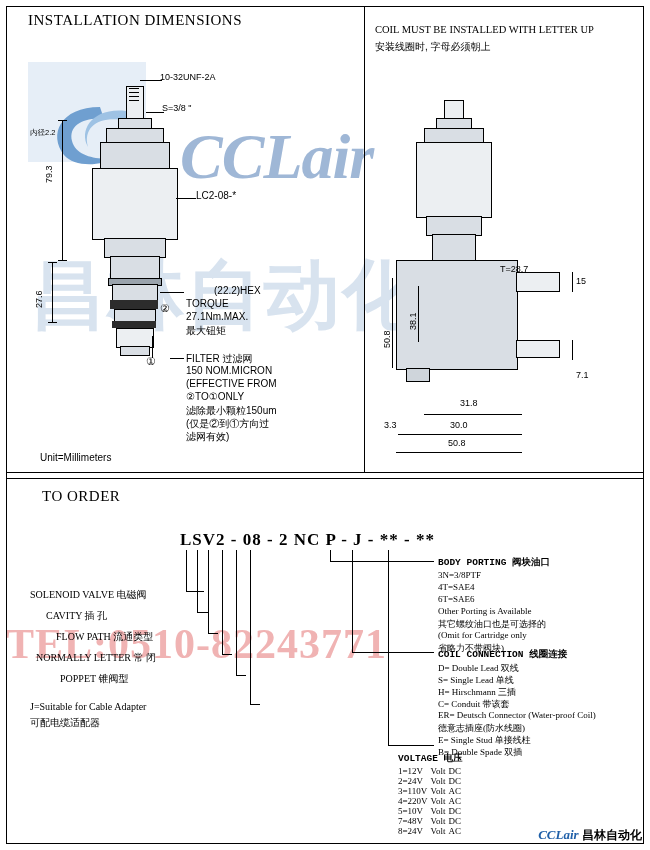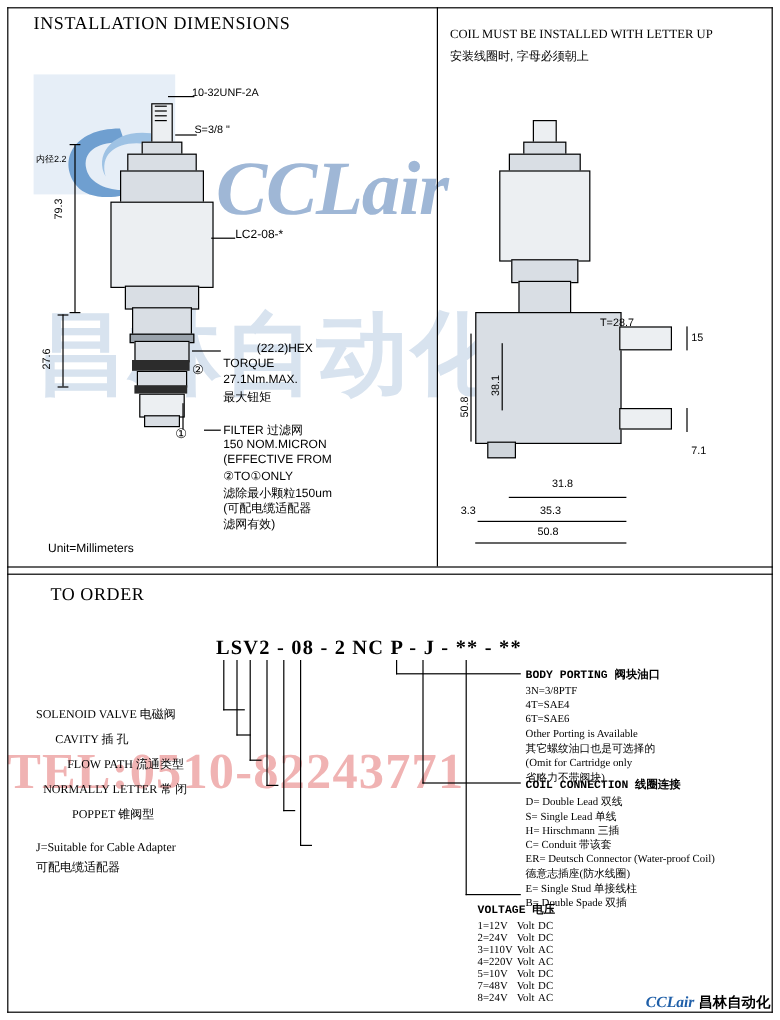--- a/index.html
+++ b/index.html
@@ -158,21 +158,21 @@
 
   <div class="lbl" style="left:160px;top:302px;font-size:11px;">②</div>
   <div class="lbl" style="left:146px;top:355px;font-size:11px;">①</div>
   <div class="blk" style="left:152px;top:336px;width:1px;height:22px;"></div>
 
   <div class="lbl-b" style="left:186px;top:352px;">FILTER 过滤网</div>
   <div class="lbl-b" style="left:186px;top:365px;">150 NOM.MICRON</div>
   <div class="lbl-b" style="left:186px;top:378px;">(EFFECTIVE FROM</div>
   <div class="lbl-b" style="left:186px;top:391px;">②TO①ONLY</div>
   <div class="lbl-b" style="left:186px;top:404px;">滤除最小颗粒150um</div>
-  <div class="lbl-b" style="left:186px;top:417px;">(可配电缆适配器</div>
+  <div class="lbl-b" style="left:186px;top:417px;">(仅是②到①方向过</div>
   <div class="lbl-b" style="left:186px;top:430px;">滤网有效)</div>
   <div class="blk" style="left:170px;top:358px;width:14px;height:1px;"></div>
 
   <div class="unit" style="left:40px;top:452px;">Unit=Millimeters</div>
 
   <div class="part-l" style="left:444px;top:100px;width:18px;height:18px;"></div>
   <div class="part" style="left:436px;top:118px;width:34px;height:10px;"></div>
   <div class="part" style="left:424px;top:128px;width:58px;height:14px;"></div>
   <div class="part-l" style="left:416px;top:142px;width:74px;height:74px;"></div>
   <div class="part" style="left:426px;top:216px;width:54px;height:18px;"></div>
@@ -190,21 +190,21 @@
   <div class="lbl" style="left:576px;top:370px;">7.1</div>
 
   <div class="dimv" style="left:418px;top:286px;height:56px;"></div>
   <div class="lbl" style="left:408px;top:330px;transform:rotate(-90deg);transform-origin:left top;">38.1</div>
   <div class="dimv" style="left:392px;top:278px;height:90px;"></div>
   <div class="lbl" style="left:382px;top:348px;transform:rotate(-90deg);transform-origin:left top;">50.8</div>
 
   <div class="dim" style="left:424px;top:414px;width:98px;"></div>
   <div class="lbl" style="left:460px;top:398px;">31.8</div>
   <div class="dim" style="left:398px;top:434px;width:124px;"></div>
-  <div class="lbl" style="left:450px;top:420px;">35.3</div>
+  <div class="lbl" style="left:450px;top:420px;">30.0</div>
   <div class="lbl" style="left:384px;top:420px;">3.3</div>
   <div class="dim" style="left:396px;top:452px;width:126px;"></div>
   <div class="lbl" style="left:448px;top:438px;">50.8</div>
 
   <div class="h-title" style="left:42px;top:488px;">TO  ORDER</div>
   <div class="order-code">LSV2 - 08 - 2 NC P - J - ** - **</div>
 
   <div class="ord-left" style="left:30px;top:588px;">SOLENOID VALVE   电磁阀</div>
   <div class="ord-left" style="left:46px;top:609px;">CAVITY      插  孔</div>
   <div class="ord-left" style="left:56px;top:630px;">FLOW PATH   流通类型</div>

